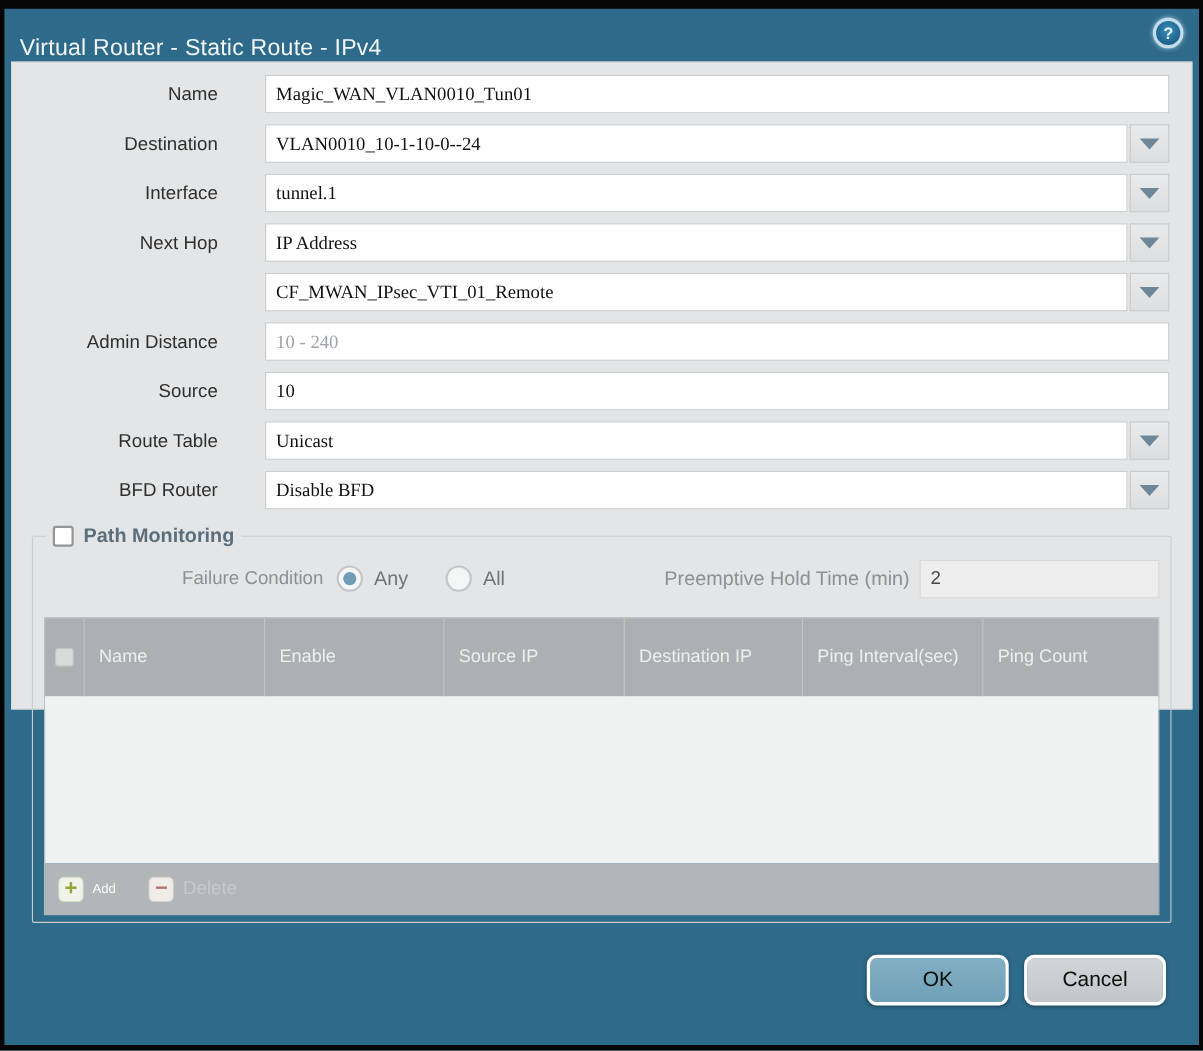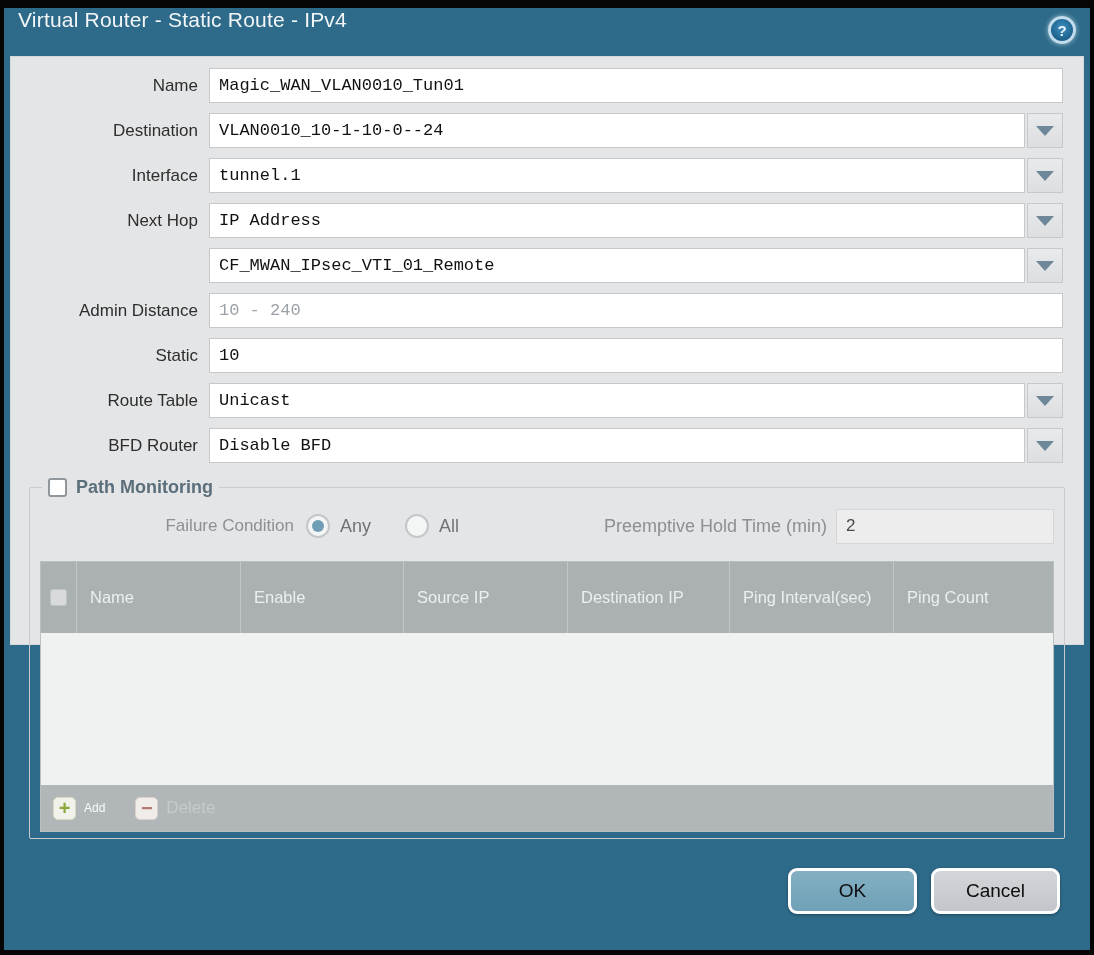--- a/index.html
+++ b/index.html
@@ -9,21 +9,21 @@
   .frame {
     width: 1094px; height: 955px;
     background: #2E6A89;
     border: solid #050505;
     border-width: 8px 4px 5px 4px;
     position: relative;
   }
 
   
   .titlebar {
-    height: 48px; display: flex; align-items: flex-start;
+    height: 48px; display: flex; align-items: flex-end;
     padding: 0 14px; position: relative;
   }
   .title { color: #F2F6F8; font-size: 21px; letter-spacing: .2px; }
   .help-icon {
     position: absolute; right: 14px; top: 8px;
     width: 28px; height: 28px; border-radius: 50%;
     background: radial-gradient(circle at 50% 40%, #3d8fc0 0%, #1d618b 70%);
     border: 3px solid #c3dcec;
     box-shadow: 0 0 5px rgba(210,235,250,.7);
     color: #eaf4fa; font-weight: bold; font-size: 15px;
@@ -40,22 +40,22 @@
 
   
   .row { display: flex; align-items: center; margin: 0 20px 10px 0; height: 35px; }
   .row .lbl {
     width: 198px; text-align: right; padding-right: 11px;
     font-size: 17px; color: #2e2e2e; flex: none; white-space: nowrap;
   }
   .fld { flex: 1; display: flex; height: 35px; }
   .fld input {
     flex: 1; height: 35px; border: 1px solid #C6C8CA; background: #fff;
-    font-family: Liberation Mono, monospace; font-size: 17px; color: #111;
-    padding: 0 9px; outline: none; min-width: 0;
+    font-family: Liberation Serif, serif; font-size: 17px; color: #111;
+    padding: 0 9px; outline: none; min-width: 0; margin-left: 32px;
   }
   .fld input::placeholder { color: #9CA2A8; }
   .dd-btn {
     flex: none; width: 36px; height: 35px; margin-left: 2px;
     background: linear-gradient(#E9EAEB, #DDDEDF);
     border: 1px solid #C6C8CA;
     display: flex; align-items: center; justify-content: center; cursor: pointer;
   }
   .dd-arrow {
     width: 0; height: 0;
@@ -207,21 +207,21 @@
     </div>
 
     <div class="row">
       <span class="lbl">Admin Distance</span>
       <div class="fld">
         <input type="text" placeholder="10 - 240" style="">
       </div>
     </div>
 
     <div class="row">
-      <span class="lbl">Static</span>
+      <span class="lbl">Source</span>
       <div class="fld">
         <input type="text" value="10" style="">
       </div>
     </div>
 
     <div class="row">
       <span class="lbl">Route Table</span>
       <div class="fld">
         <input type="text" value="Unicast" style="">
         <span class="dd-btn">

